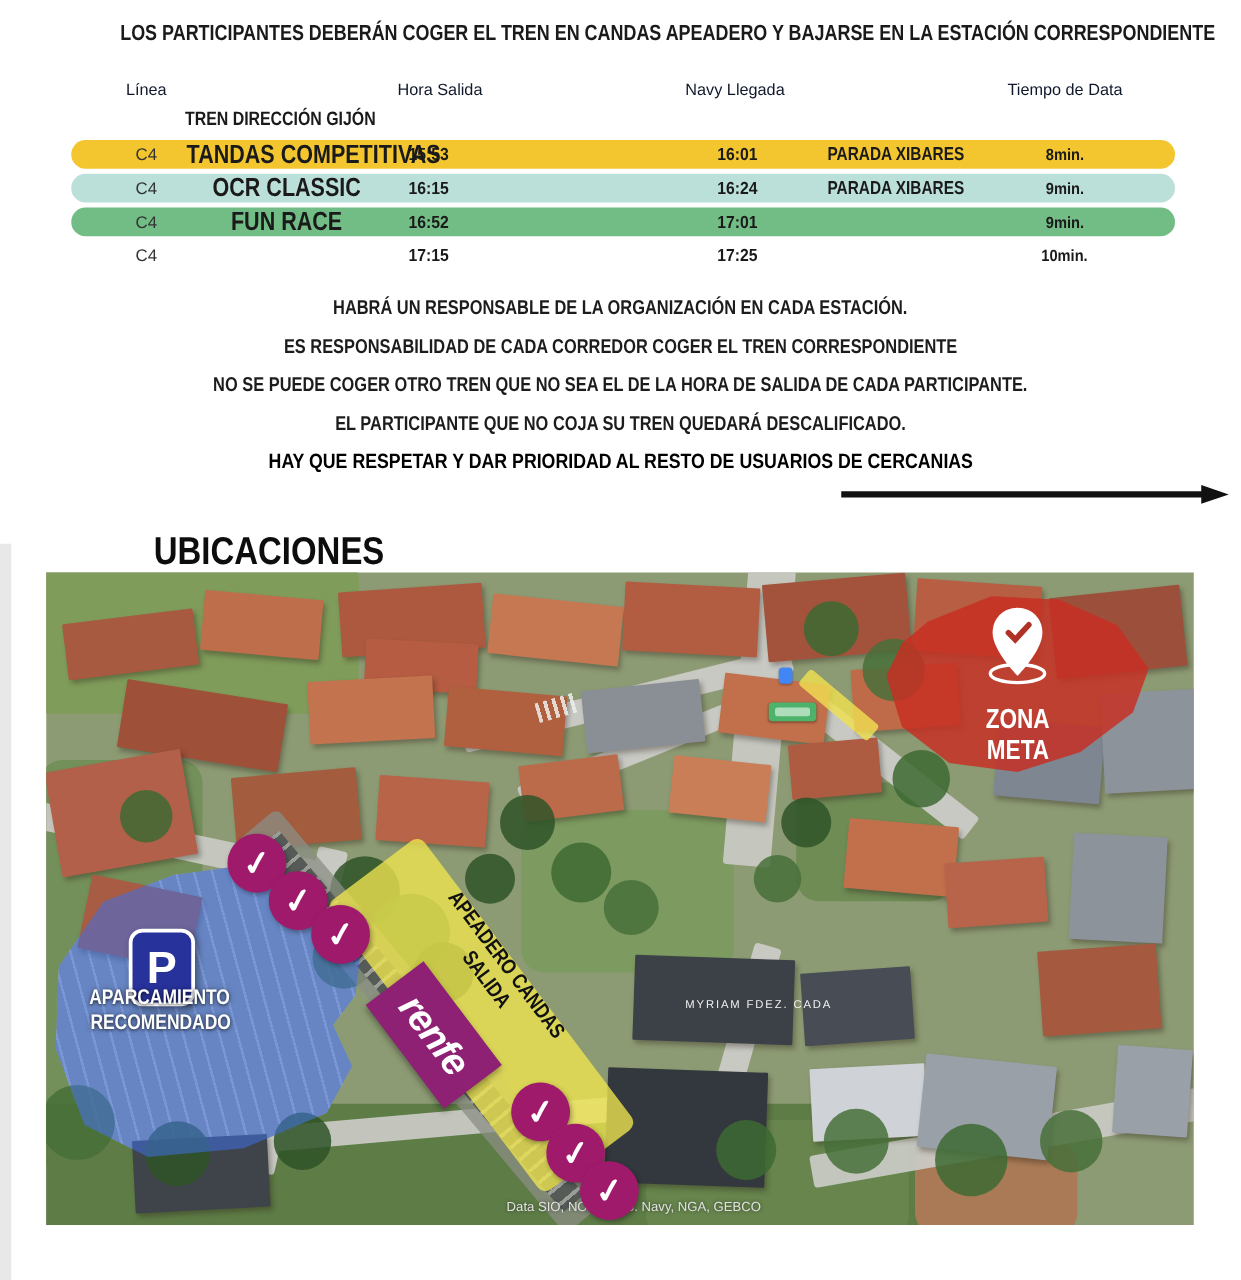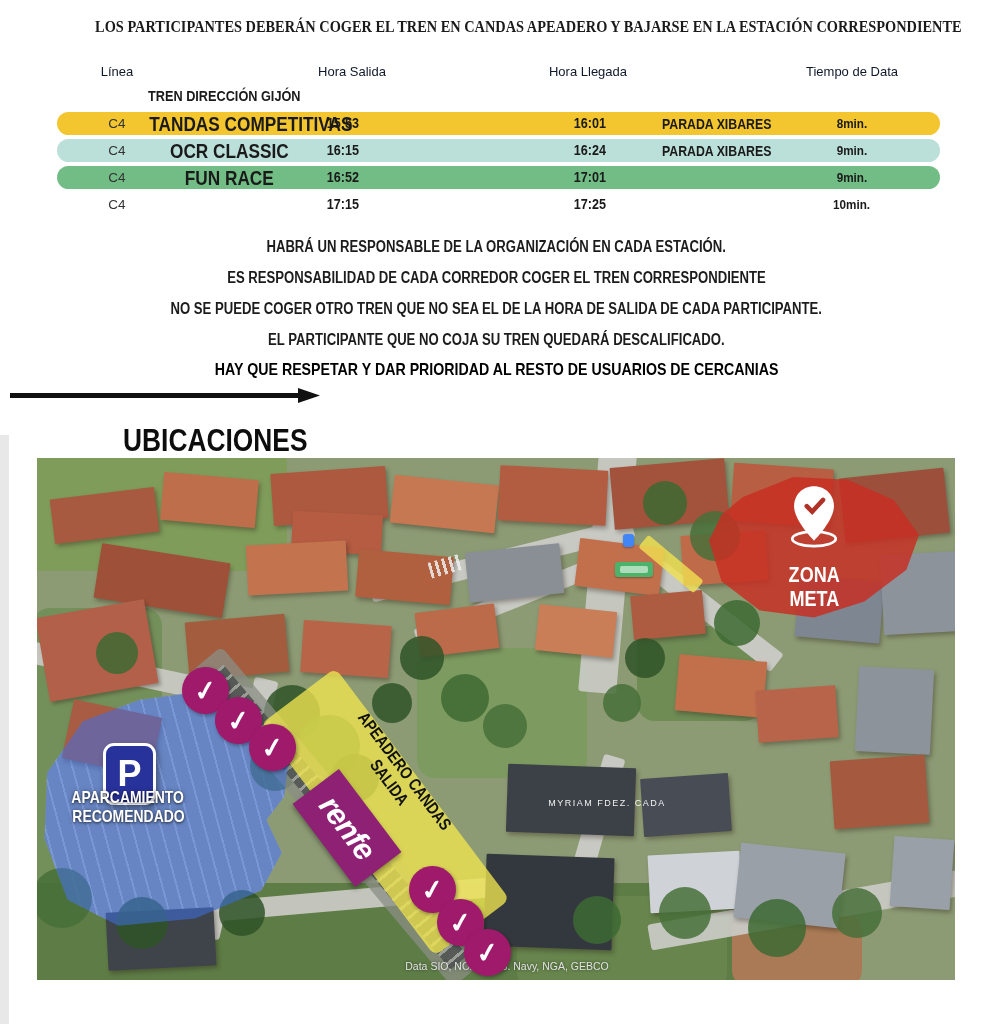--- a/index.html
+++ b/index.html
@@ -2,21 +2,21 @@
 <html><head>
 <meta charset="utf-8">
 <style>
   html,body{margin:0;padding:0;background:#fff;}
   .page{position:relative;width:993px;height:1024px;background:#fff;overflow:hidden;
         font-family:"Liberation Sans",sans-serif;color:#1a1a1a;}
   .abs{position:absolute;}
   .cond{display:inline-block;font-weight:bold;transform:scaleX(.82);transform-origin:50% 50%;white-space:nowrap;}
   .condL{display:inline-block;font-weight:bold;transform:scaleX(.82);transform-origin:left center;white-space:nowrap;}
   .cond9{display:inline-block;font-weight:bold;transform:scaleX(.9);transform-origin:50% 50%;white-space:nowrap;}
-  .center{text-align:left;font-family:Liberation Serif, serif;}
+  .center{text-align:right;}
   
   .hdr{position:absolute;top:64px;left:57px;width:883px;height:16px;font-size:13px;color:#0f172a;}
   .hdr span{position:absolute;text-align:center;}
   .srow{position:absolute;left:57px;width:883px;height:23px;border-radius:12px;}
   .srow .cell{position:absolute;height:23px;line-height:23px;}
   .c-linea{left:20px;width:80px;text-align:center;font-size:13.5px;color:#333;}
   .c-tanda{left:70px;width:205px;text-align:center;font-size:21px;}
   .c-salida{left:268px;width:80px;font-size:14px;}
   .c-llegada{left:515px;width:80px;font-size:14px;}
   .c-parada{left:565px;width:190px;text-align:center;font-size:15px;}
@@ -82,21 +82,21 @@
 
 <div class="page">
 
   <div class="abs center" style="left:0;right:0;top:16px;">
     <span class="cond" style="font-size:17.5px;">LOS PARTICIPANTES DEBERÁN COGER EL TREN EN CANDAS APEADERO Y BAJARSE EN LA ESTACIÓN CORRESPONDIENTE</span>
   </div>
 
   <div class="hdr">
     <span style="left:20px;width:80px;">Línea</span>
     <span style="left:235px;width:120px;">Hora Salida</span>
-    <span style="left:471px;width:120px;">Hora Llegada</span>
+    <span style="left:471px;width:120px;">Navy Llegada</span>
     <span style="left:715px;width:160px;">Tiempo de Data</span>
   </div>
 
   <div class="abs" style="left:148px;top:87px;">
     <span class="condL" style="font-size:15.5px;">TREN DIRECCIÓN GIJÓN</span>
   </div>
 
   <div class="srow" style="top: 112px; background-color: rgb(243, 197, 47);">
     <span class="cell c-linea">C4</span>
     <span class="cell c-tanda"><i class="cond" style="font-style:normal;">TANDAS COMPETITIVAS</i></span>

